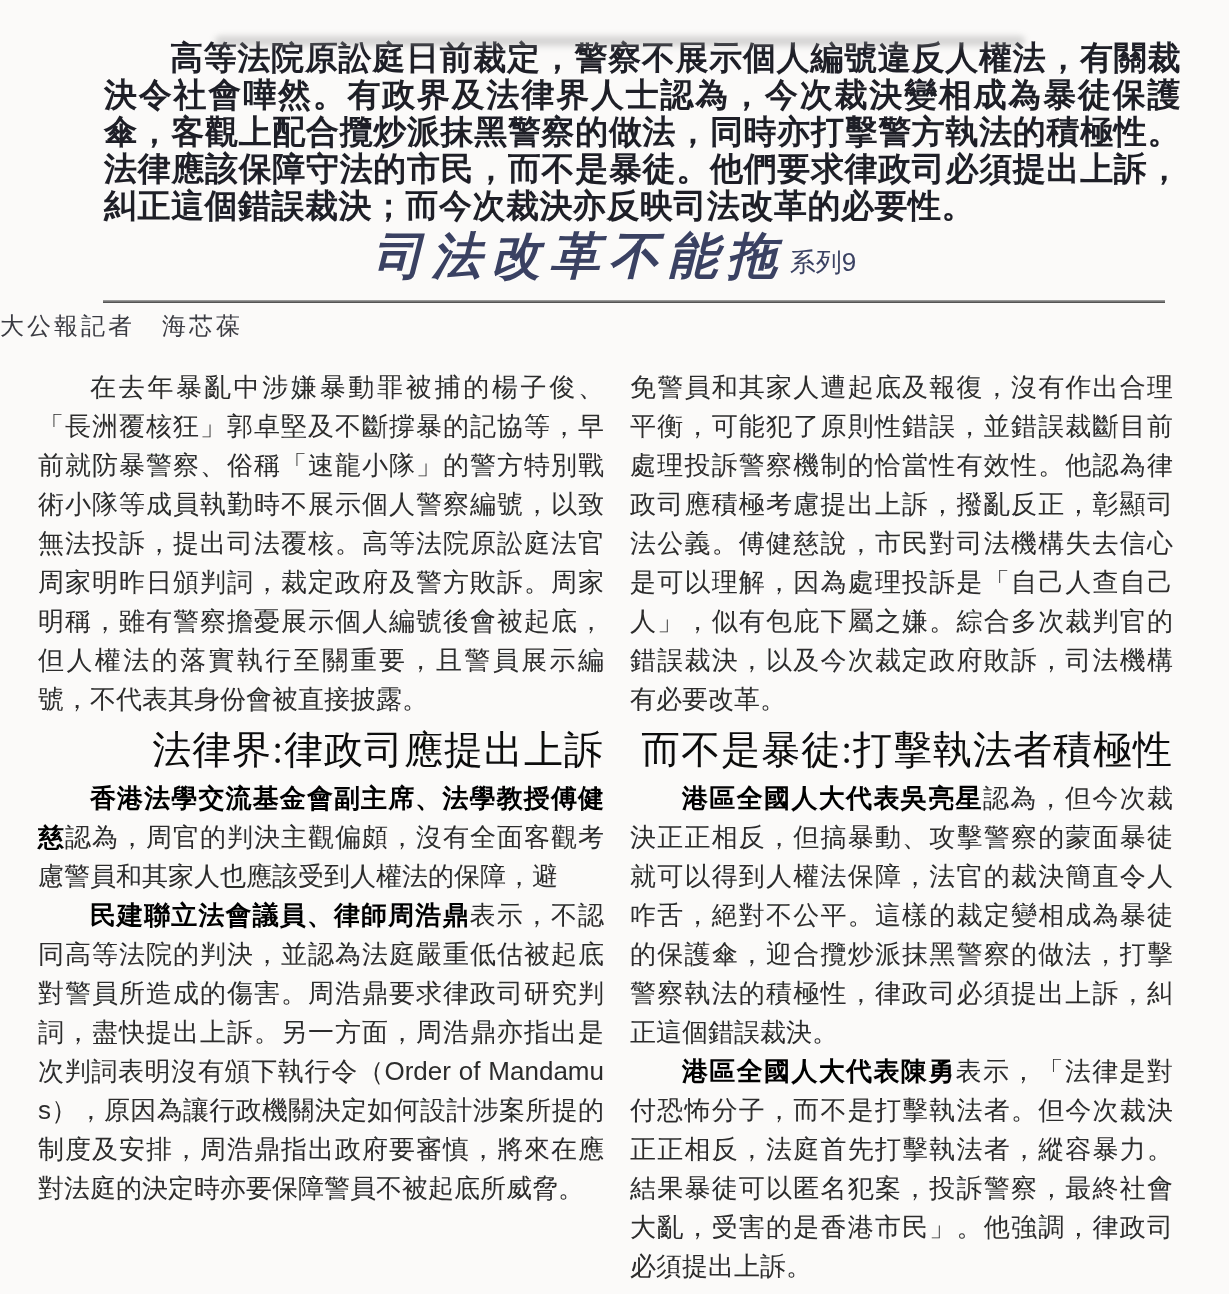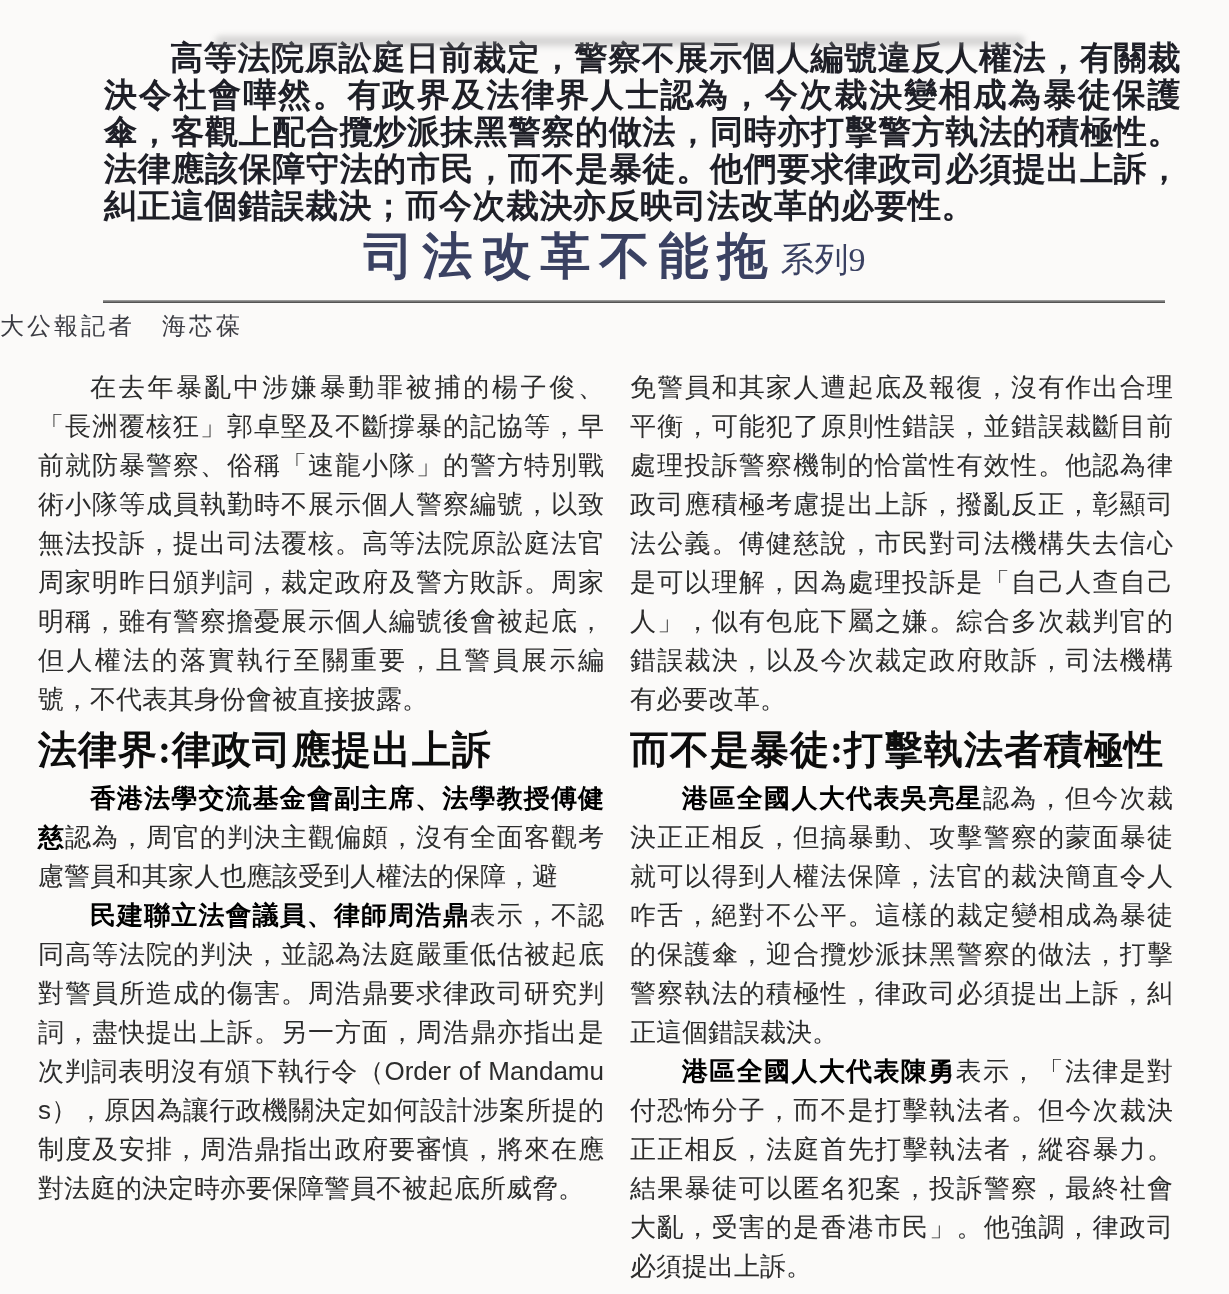--- a/index.html
+++ b/index.html
@@ -46,25 +46,26 @@
     text-align: center;
     white-space: nowrap;
     line-height: 54px;
   }
   .headline-title {
     font-family: "Liberation Serif", "DejaVu Serif", serif;
     font-weight: 700;
     font-size: 50px;
     letter-spacing: 9px;
     color: #3a4162;
+    font-style: italic;
   }
   .headline-series {
-    font-family: Liberation Serif, serif;
+    font-family: Liberation Sans, sans-serif;
     font-weight: 500;
-    font-size: 34px;
+    font-size: 26px;
     color: #3a4162;
     margin-left: 4px;
     vertical-align: 2px;
   }
   .rule {
     margin: 5px 0 0 103px;
     width: 1062px;
     height: 3px;
     background: linear-gradient(#ababab, #424242);
   }
@@ -90,26 +91,26 @@
     text-indent: 2em;
     text-align: justify;
     text-justify: inter-ideograph;
     word-break: break-all;
   }
   .para.no-indent { text-indent: 0; }
   .lead-in { font-weight: 700; color: #000; }
   .subhead {
     margin: 10px 0 8px 0;
     font-family: "Liberation Serif", "DejaVu Serif", serif;
-    font-weight: 700;
+    font-weight: 400;
     font-size: 39px;
     line-height: 42px;
     letter-spacing: 1px;
     color: #0d0d0d;
-    text-align: left;
+    text-align: right;
     white-space: nowrap;
   }
 </style>
 </head>
 <body>
 
 <div class="page">
 
   <div class="top-artifact"></div>
 

